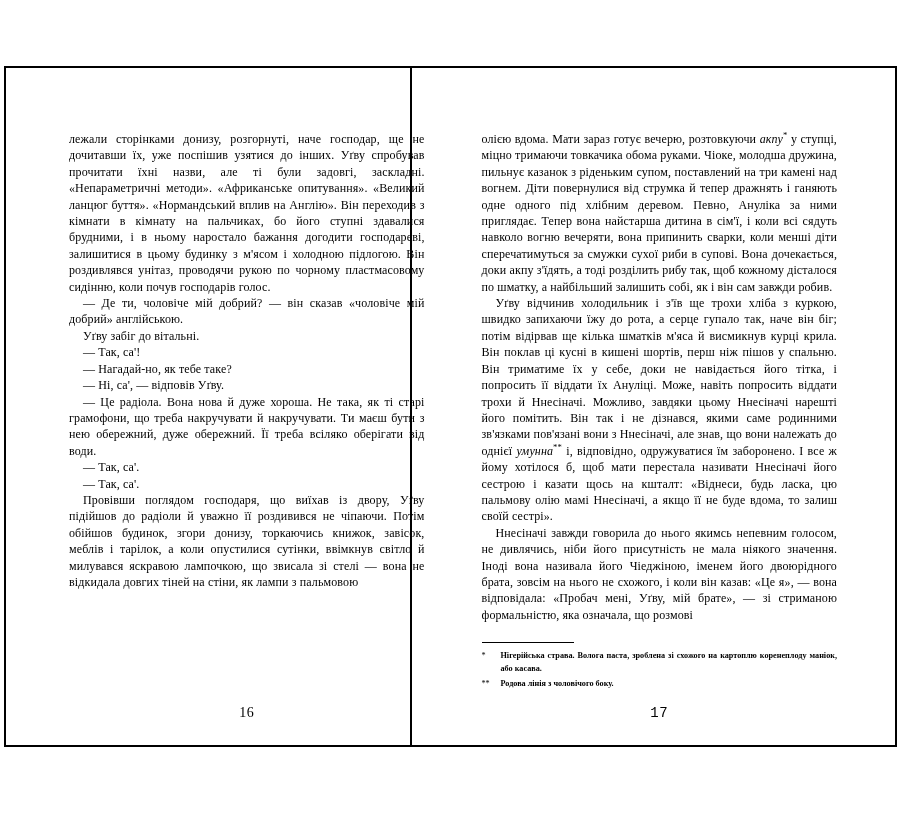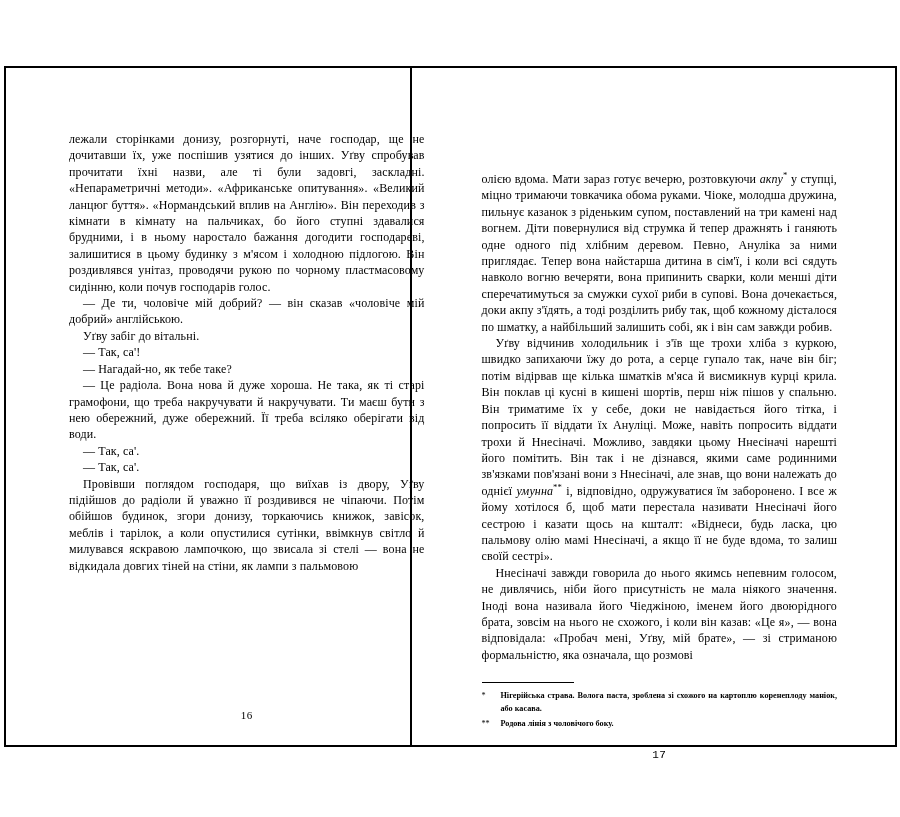--- a/index.html
+++ b/index.html
@@ -31,21 +31,21 @@
   }
 
   .page {
     position: relative;
     box-sizing: border-box;
     height: 100%;
     flex: 1 1 50%;
   }
 
   .page-left  { padding: 63px 26px 0 63px; }
-  .page-right { padding: 63px 58px 0 31px; margin-top: 40px; }
+  .page-right { padding: 63px 58px 0 31px; }
 
   .spine {
     position: absolute;
     left: 404px;
     top: 0;
     width: 2px;
     height: 100%;
     background: #000000;
   }
 
@@ -97,40 +97,41 @@
     text-align: left;
   }
   .footnote .fn-body { flex: 1 1 auto; font-weight: bold; }
 
   .folio {
     position: absolute;
     bottom: 24px;
     left: 0;
     right: 0;
     text-align: center;
-    font-size: 11px;
+    font-size: 14px;
     letter-spacing: 0.04em;
   }
   .page-left .folio  { left: 37px; right: 0px; }
   .page-right .folio { left: 0px;  right: 27px; font-family: Liberation Mono, monospace; }
 </style>
 </head>
 <body>
 
 <div class="spread">
 
   <div class="spine"></div>
 
   <div class="page page-left">
     <div class="body-text">
       <p class="noindent"><span>лежали сторінками донизу, розгорнуті, наче господар, ще не дочитавши їх, уже поспішив узятися до інших. Уґву спробував прочитати їхні назви, але ті були задовгі, заскладні. «Непараметричні методи». «Африканське опитування». «Великий ланцюг буття». «Нормандський вплив на Англію». Він переходив з кімнати в кімнату на пальчиках, бо його ступні здавалися брудними, і в ньому наростало бажання догодити господареві, залишитися в цьому будинку з м'ясом і холодною підлогою. Він роздивлявся унітаз, проводячи рукою по чорному пластмасовому сидінню, коли почув господарів голос.</span></p>
       <p><span>— Де ти, чоловіче мій добрий? — він сказав «чоловіче мій добрий» англійською.</span></p>
       <p><span>Уґву забіг до вітальні.</span></p>
       <p><span>— Так, са'!</span></p>
       <p><span>— Нагадай-но, як тебе таке?</span></p>
+      <p><span>— Ні, са', — відповів Уґву.</span></p>
       <p><span>— Це радіола. Вона нова й дуже хороша. Не така, як ті старі грамофони, що треба накручувати й накручувати. Ти маєш бути з нею обережний, дуже обережний. Її треба всіляко оберігати від води.</span></p>
       <p><span>— Так, са'.</span></p>
       <p><span>— Так, са'.</span></p>
       <p><span>Провівши поглядом господаря, що виїхав із двору, Уґву підійшов до радіоли й уважно її роздивився не чіпаючи. Потім обійшов будинок, згори донизу, торкаючись книжок, завісок, меблів і тарілок, а коли опустилися сутінки, ввімкнув світло й милувався яскравою лампочкою, що звисала зі стелі — вона не відкидала довгих тіней на стіни, як лампи з пальмовою</span></p>
     </div>
     <div class="folio">16</div>
   </div>
 
   <div class="page page-right">
     <div class="body-text">

